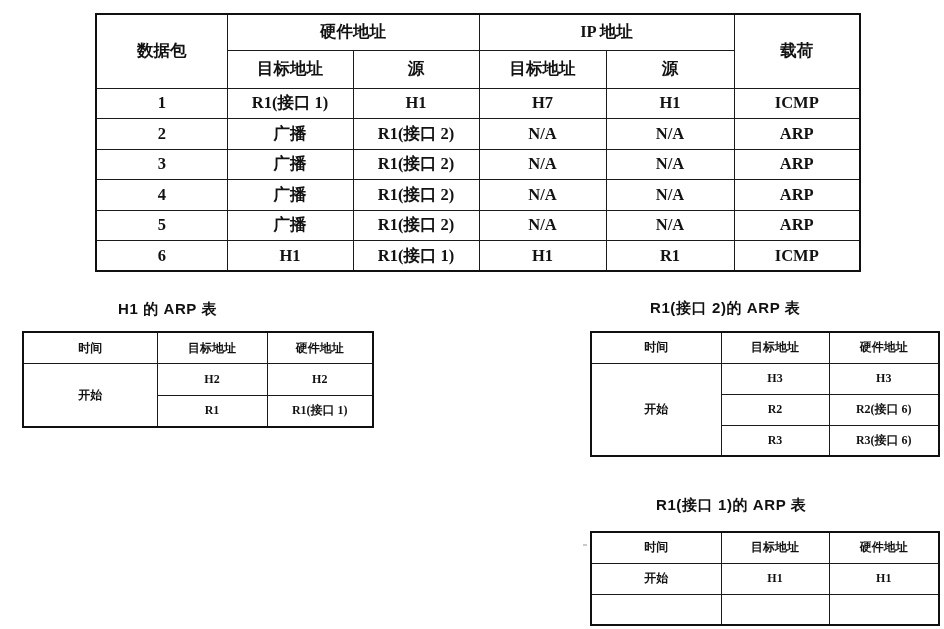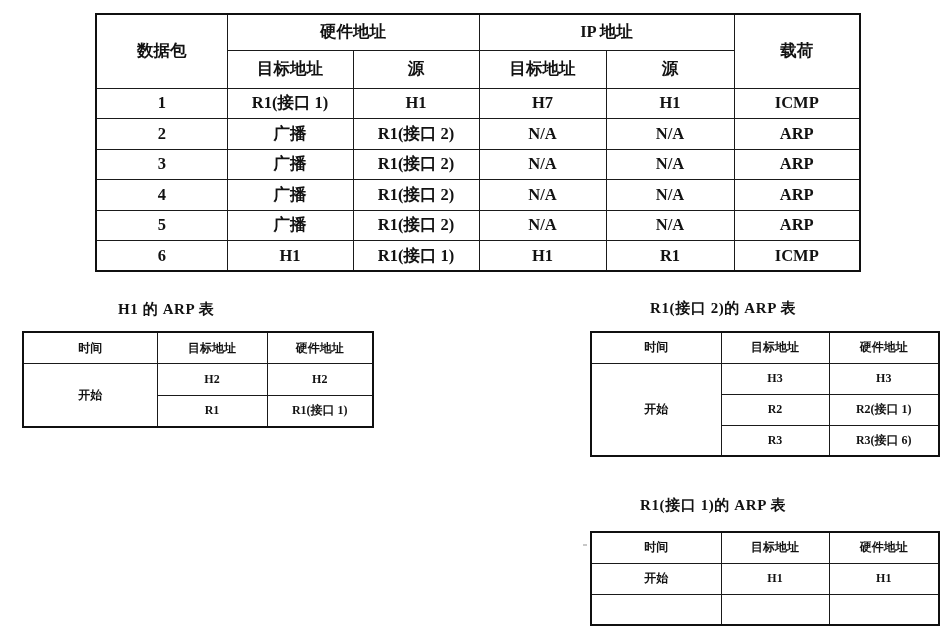--- a/index.html
+++ b/index.html
@@ -52,21 +52,21 @@
   #packet-table .c-pkt  { width: 131px; }
   #packet-table .c-hwd  { width: 126px; }
   #packet-table .c-hws  { width: 126px; }
   #packet-table .c-ipd  { width: 127px; }
   #packet-table .c-ips  { width: 128px; }
   #packet-table .c-pay  { width: 126px; }
 
   
   .arp-title {
     position: absolute;
-    font-family: Liberation Serif, serif;
+    font-family: Liberation Sans, sans-serif;
     font-weight: bold;
     font-size: 15px;
     letter-spacing: 0.6px;
     color: #111;
     white-space: nowrap;
   }
   .arp {
     font-size: 12px;
   }
   .arp .c-time { width: 134px; }
@@ -99,21 +99,21 @@
     top: 531px;
     width: 348px;
     height: 94px;
   }
   #arp-r1-if1 .c-time { width: 130px; }
   #arp-r1-if1 .c-dest { width: 108px; }
   #arp-r1-if1 .c-hw   { width: 110px; }
 
   #title-arp-h1      { left: 118px; top: 300px; }
   #title-arp-r1-if2  { left: 650px; top: 299px; }
-  #title-arp-r1-if1  { left: 640px; top: 496px; }
+  #title-arp-r1-if1  { left: 656px; top: 496px; }
 
   .empty-cell { color: transparent; }
 
   
   .scan-mark {
     position: absolute;
     background: #9a9a9a;
     opacity: 0.55;
   }
 </style>
@@ -233,21 +233,21 @@
       <td>目标地址</td>
       <td>硬件地址</td>
     </tr>
     <tr>
       <td rowspan="3">开始</td>
       <td>H3</td>
       <td>H3</td>
     </tr>
     <tr>
       <td>R2</td>
-      <td>R2(接口 1)</td>
+      <td>R2(接口 6)</td>
     </tr>
     <tr>
       <td>R3</td>
       <td>R3(接口 6)</td>
     </tr>
   </tbody>
 </table>
 
 <div class="arp-title" id="title-arp-r1-if1">R1(接口 1)的 ARP 表</div>
 <table id="arp-r1-if1" class="tbl arp outer">

